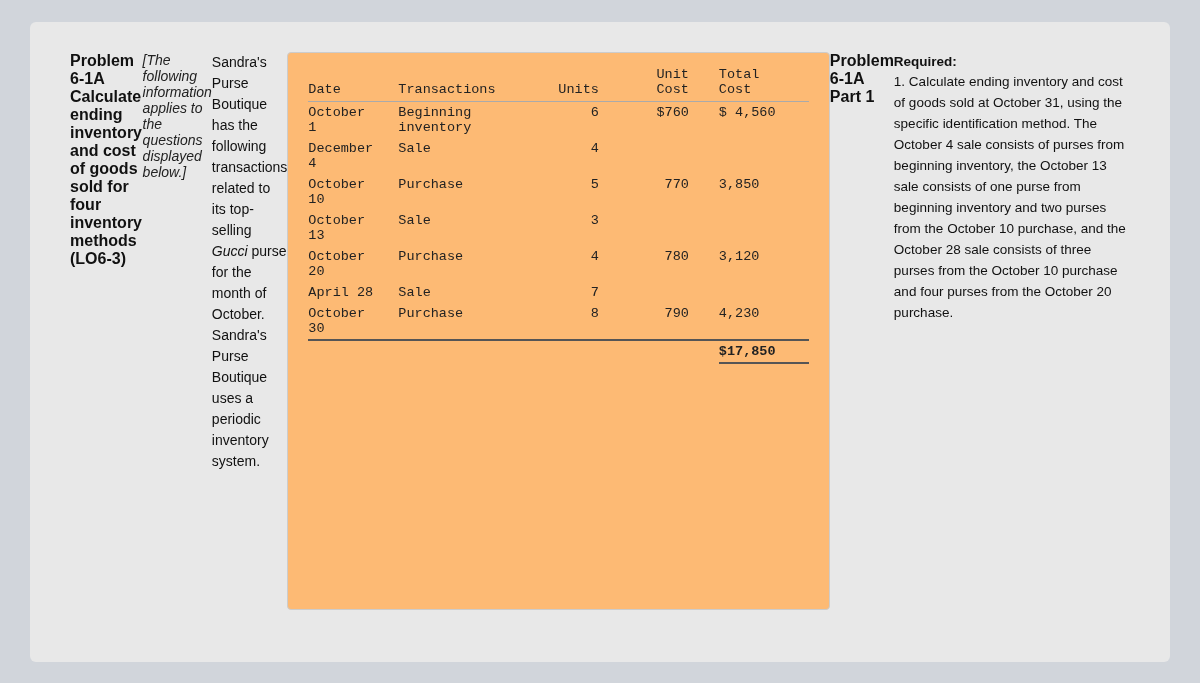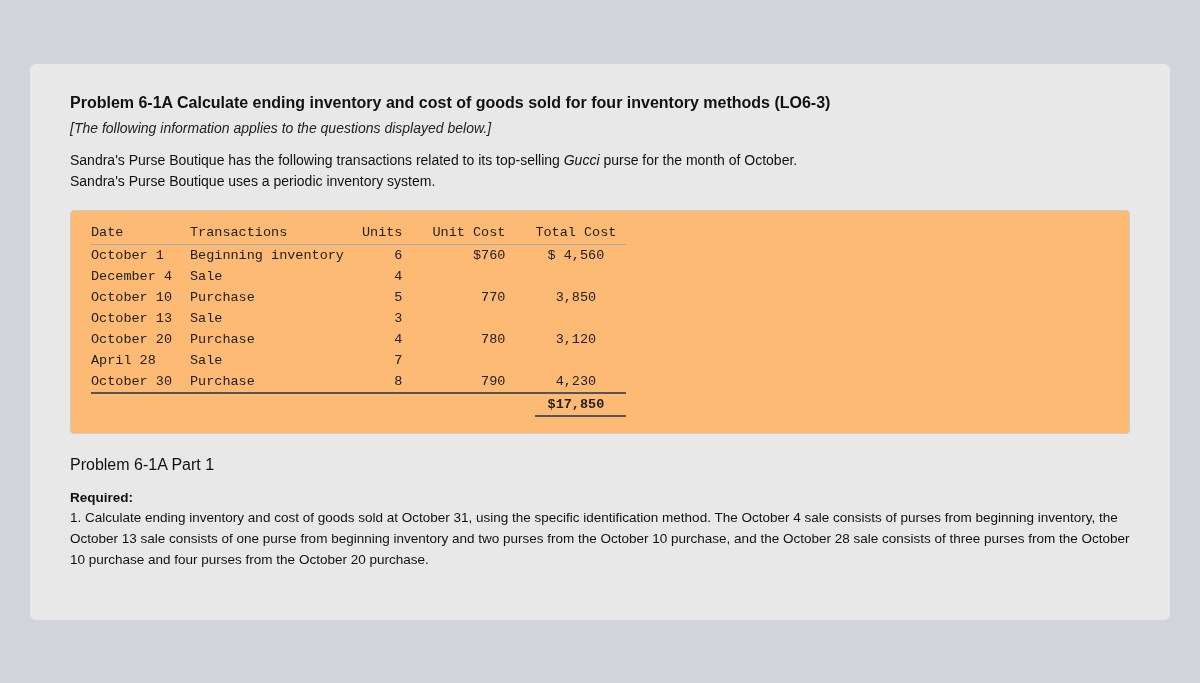--- a/index.html
+++ b/index.html
@@ -14,26 +14,26 @@
       background-color: #d1d5db;
       display: flex;
       align-items: center;
       justify-content: center;
       font-family: Arial, sans-serif;
       font-size: 14px;
     }
 
     .page-container {
       width: 1140px;
-      height: 556px;
+      height: 640px;
       background-color: #e8e8e8;
       border-radius: 6px;
       padding: 30px 40px;
       display: flex;
-      flex-direction: column;
+      flex-direction: row;
       gap: 0;
     }
 
     .problem-title {
       font-size: 16px;
       font-weight: bold;
       color: #111;
       margin-bottom: 8px;
     }
 
@@ -99,32 +99,32 @@
     }
 
     .col-unit-cost {
       min-width: 90px;
       text-align: right;
       padding-right: 30px !important;
     }
 
     .col-total-cost {
       min-width: 90px;
-      text-align: center;
+      text-align: left;
       padding-right: 10px !important;
     }
 
     .total-row td {
       border-top: 2px double #555;
       font-weight: bold;
     }
 
     .part-label {
       font-size: 16px;
-      font-weight: normal;
+      font-weight: bold;
       color: #111;
       margin-bottom: 14px;
     }
 
     .required-section {
       font-size: 13.5px;
       color: #111;
       line-height: 1.55;
     }
 

